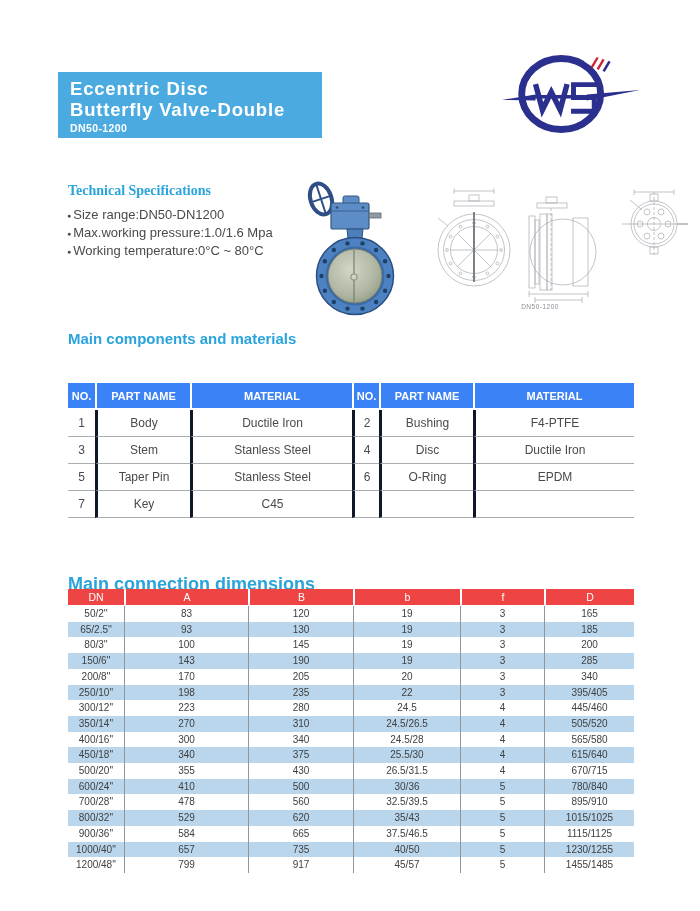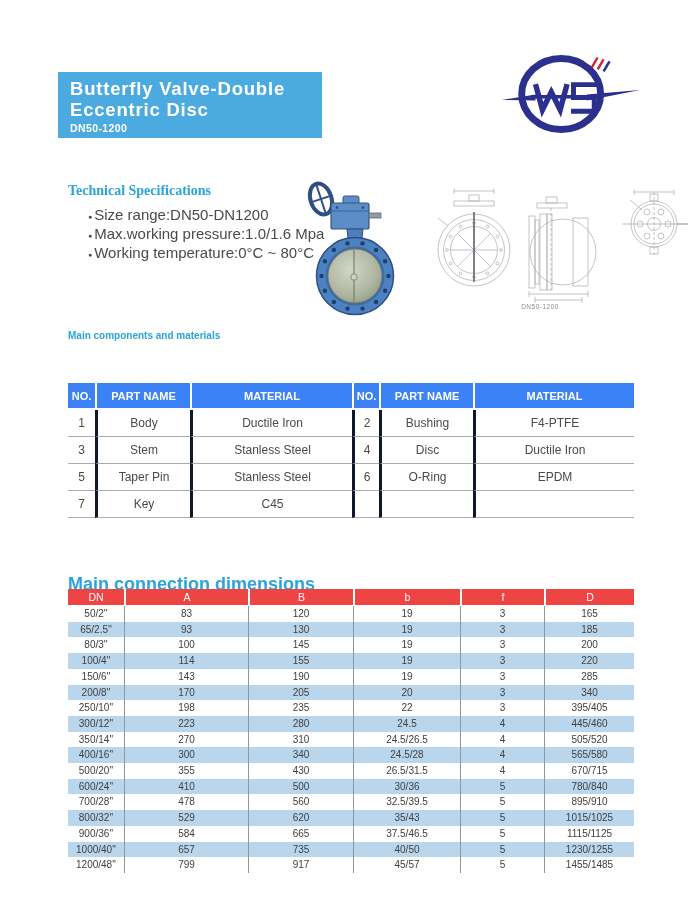--- a/index.html
+++ b/index.html
@@ -13,26 +13,26 @@
   .banner-sub{font-size:10.5px;margin-top:2px;letter-spacing:0.4px;font-weight:bold;}
 
   
   .logo-svg{position:absolute;left:500px;top:52px;width:148px;height:84px;}
   .company-name{position:absolute;left:480px;top:138px;width:185px;text-align:center;
                 font-size:15px;font-weight:bold;color:#2b2f8e;letter-spacing:1.4px;white-space:nowrap;}
 
   
   .sec-heading{position:absolute;color:#2aa4dc;font-weight:bold;}
   .h-tech{left:68px;top:183px;font-size:14px;font-family:Liberation Serif, serif;}
-  .h-comp{left:68px;top:330px;font-size:10px;}
+  .h-comp{left:68px;top:330px;font-size:15px;}
   .h-dims{left:68px;top:537px;font-size:18px;margin-top:37px;}
 
   
   .spec-list{position:absolute;left:67px;top:206px;margin:0;padding:0;list-style:none;}
-  .spec-list li{font-size:15px;color:#4a4a4a;line-height:17.5px;margin-left:21px;}
+  .spec-list li{font-size:13px;color:#4a4a4a;line-height:17.5px;}
   .spec-list li::before{content:"\25CF";font-size:7px;vertical-align:1.5px;margin-right:2px;color:#4a4a4a;}
 
   
   .valve-svg{position:absolute;left:297px;top:175px;width:124px;height:142px;}
   .drawings-svg{position:absolute;left:430px;top:188px;width:260px;height:116px;}
   .drawing-caption{position:absolute;left:498px;top:303px;width:84px;text-align:center;
                    font-size:6.5px;color:#8a9096;letter-spacing:0.5px;}
 
   
   .comp-table{position:absolute;left:68px;top:383px;width:566px;border-collapse:separate;
@@ -54,22 +54,22 @@
                  border-left:1px solid #8f969c;line-height:15.7px;}
   .dims-table td:first-child{border-left:none;}
   .dims-table tbody tr:nth-child(even){background:#b9d6ed;}
 </style>
 </head>
 <body>
 
 <div class="page">
 
   <div class="banner">
+    <div class="banner-title">Eccentric Disc</div>
     <div class="banner-title">Butterfly Valve-Double</div>
-    <div class="banner-title">Eccentric Disc</div>
     <div class="banner-sub">DN50-1200</div>
   </div>
 
   <svg class="logo-svg" viewBox="0 0 150 84">
     <g>
       <ellipse cx="62" cy="42" rx="40" ry="36" fill="none" stroke="#2b2f8e" stroke-width="7"></ellipse>
       <rect x="88" y="0" width="22" height="16" fill="#ffffff" transform="rotate(32 99 8)"></rect>
       <line x1="93" y1="15" x2="99" y2="5" stroke="#cf2332" stroke-width="2.4"></line>
       <line x1="99" y1="17" x2="105" y2="7" stroke="#cf2332" stroke-width="2.4"></line>
       <line x1="105" y1="19" x2="111" y2="9" stroke="#2b2f8e" stroke-width="2.6"></line>
@@ -301,28 +301,20 @@
         </tr>
         <tr>
           <td>80/3''</td>
           <td>100</td>
           <td>145</td>
           <td>19</td>
           <td>3</td>
           <td>200</td>
         </tr>
         <tr>
-          <td>100/4''</td>
-          <td>114</td>
-          <td>155</td>
-          <td>19</td>
-          <td>3</td>
-          <td>220</td>
-        </tr>
-        <tr>
           <td>150/6''</td>
           <td>143</td>
           <td>190</td>
           <td>19</td>
           <td>3</td>
           <td>285</td>
         </tr>
         <tr>
           <td>200/8''</td>
           <td>170</td>
@@ -357,20 +349,28 @@
         </tr>
         <tr>
           <td>400/16''</td>
           <td>300</td>
           <td>340</td>
           <td>24.5/28</td>
           <td>4</td>
           <td>565/580</td>
         </tr>
         <tr>
+          <td>450/18''</td>
+          <td>340</td>
+          <td>375</td>
+          <td>25.5/30</td>
+          <td>4</td>
+          <td>615/640</td>
+        </tr>
+        <tr>
           <td>500/20''</td>
           <td>355</td>
           <td>430</td>
           <td>26.5/31.5</td>
           <td>4</td>
           <td>670/715</td>
         </tr>
         <tr>
           <td>600/24''</td>
           <td>410</td>

